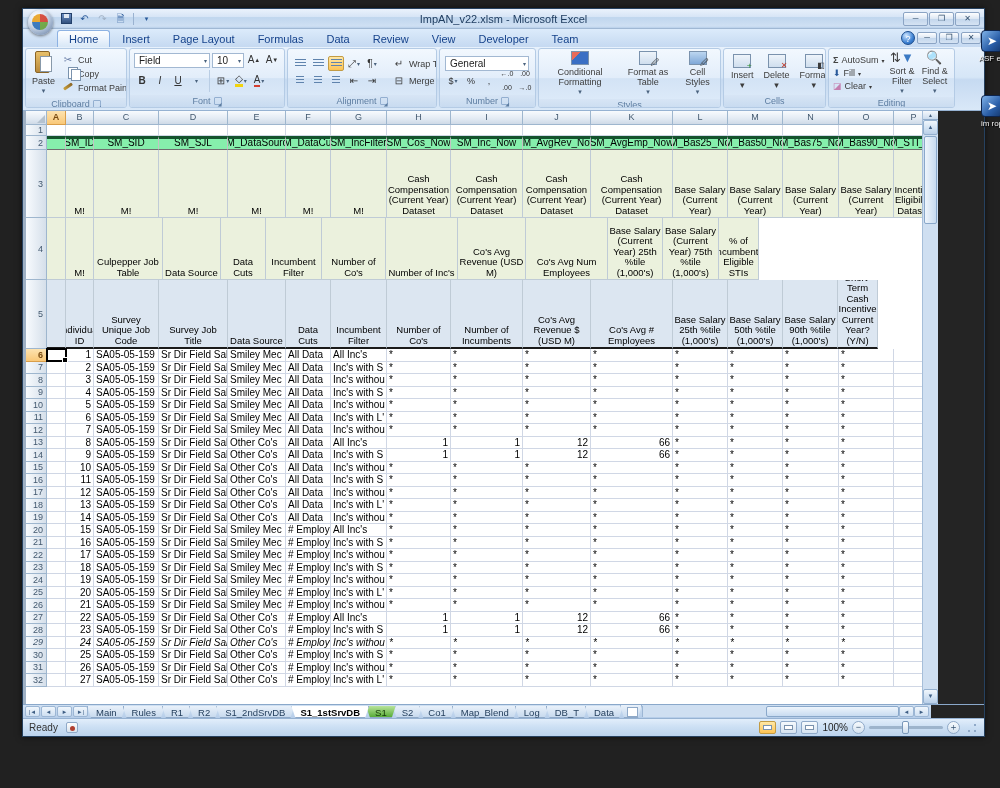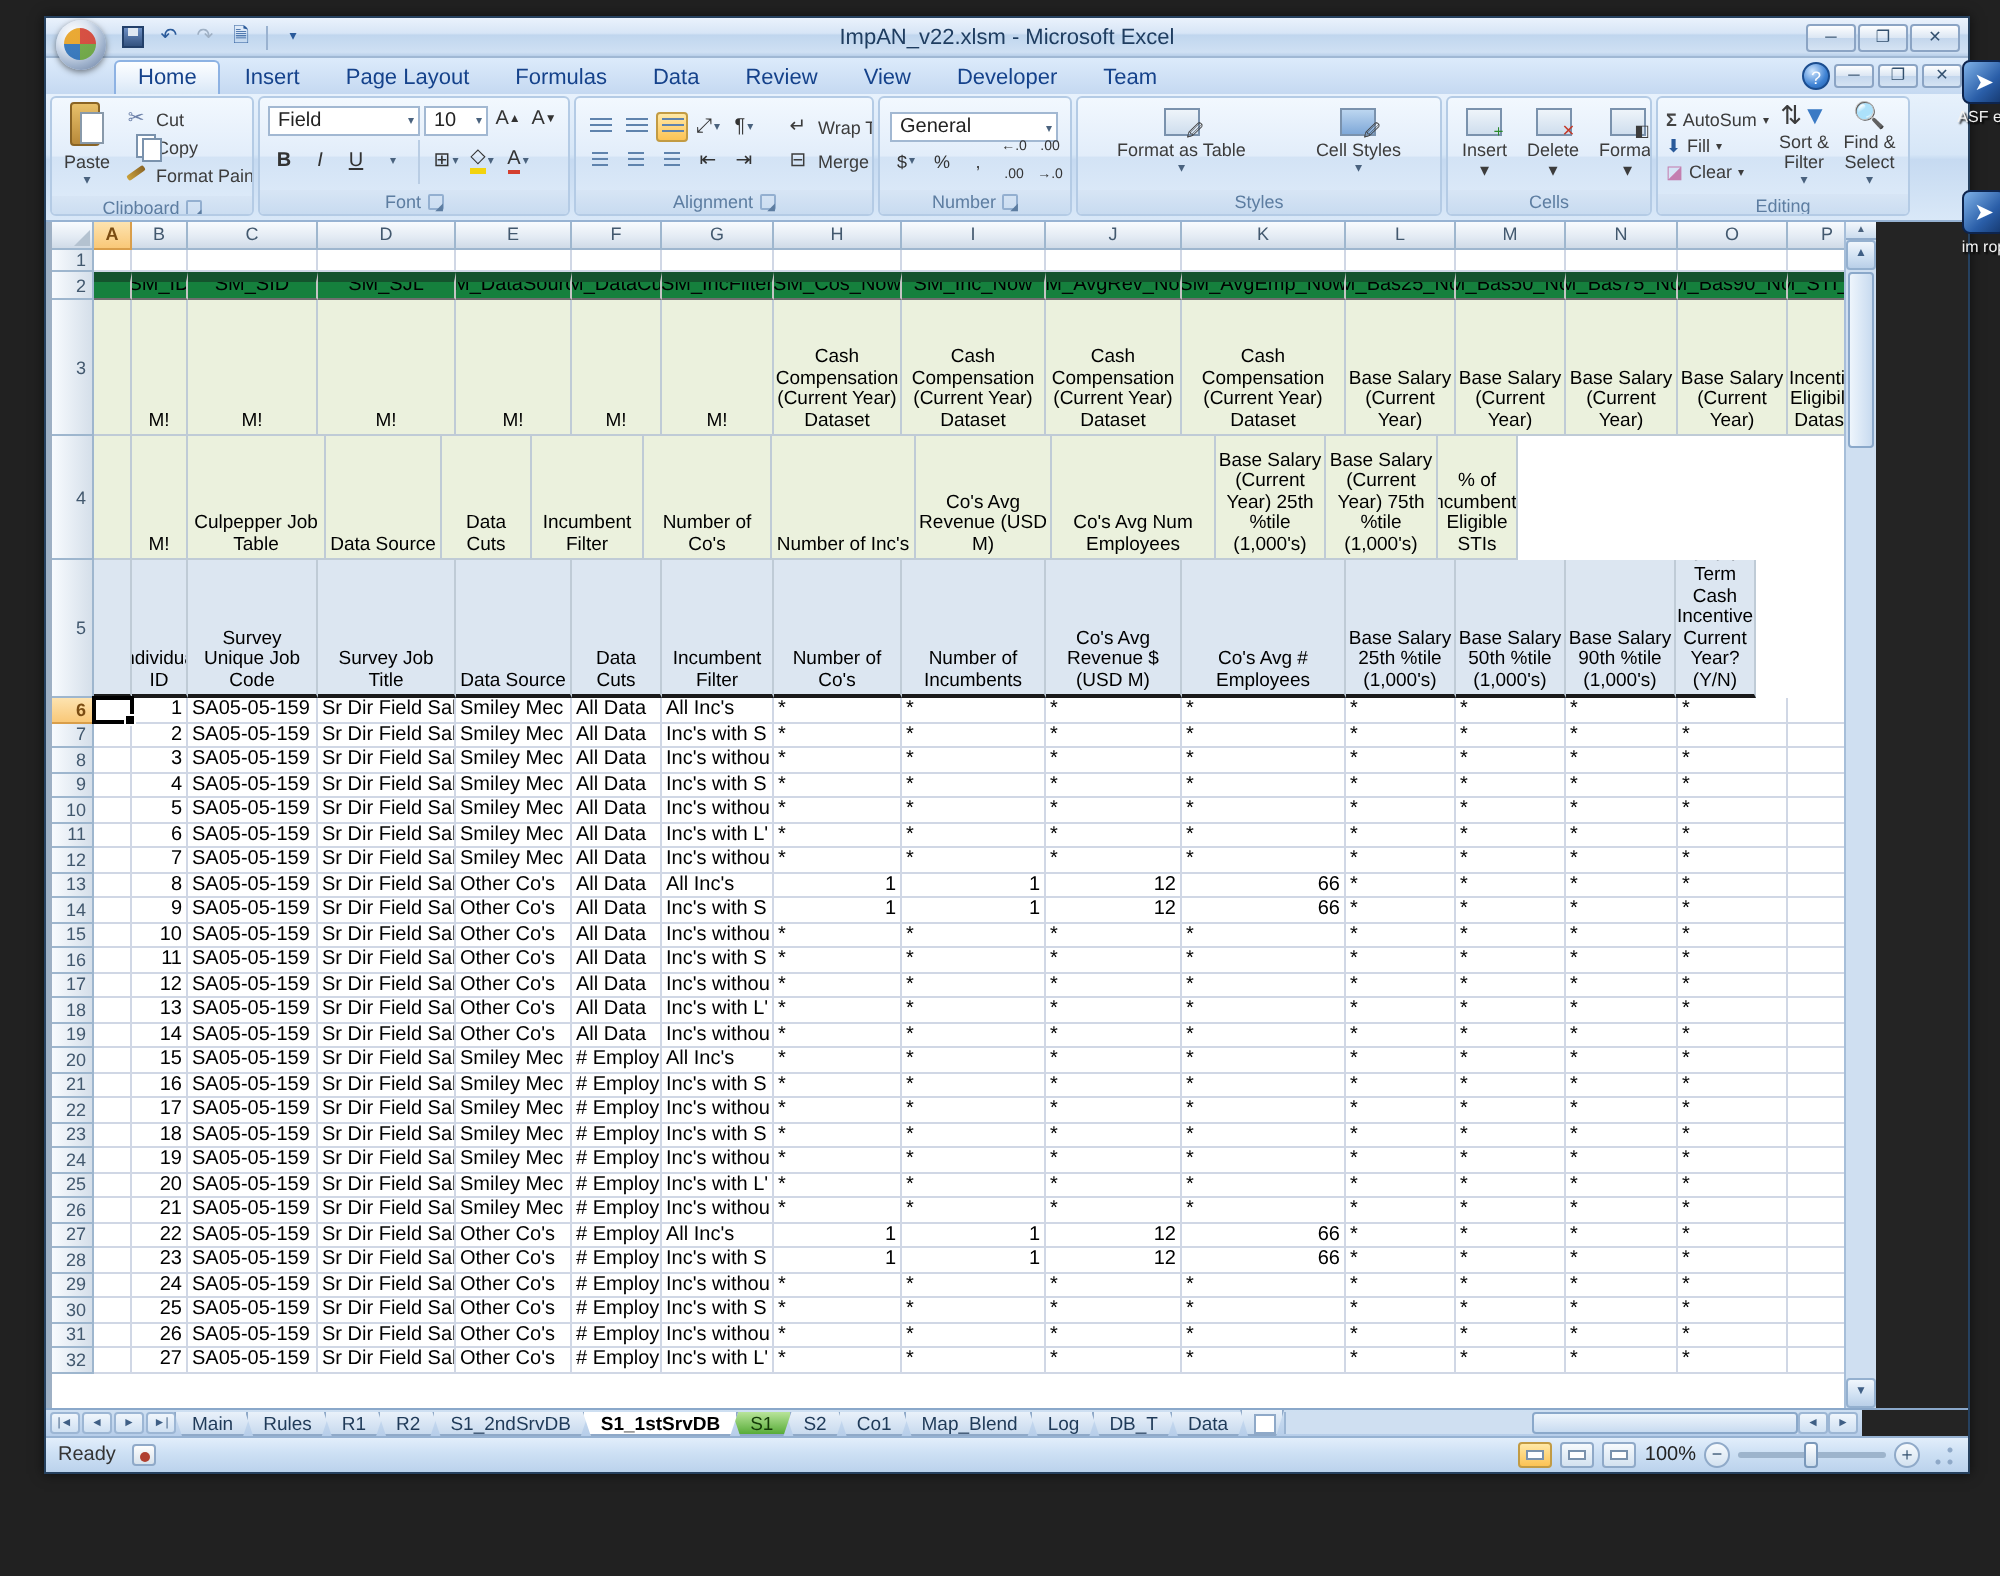--- a/index.html
+++ b/index.html
@@ -112,21 +112,21 @@
   .xr { display:flex; }
   .xc { flex:none; overflow:hidden; font-size:10px; border-right:1px solid #d0d7e5; border-bottom:1px solid #d0d7e5; padding:0 2px; }
   .rh, .ch, .hcorner { background:linear-gradient(#f8fbfe,#e2eaf3 60%,#cfdae7); border-right:1px solid #9eb6ce; border-bottom:1px solid #9eb6ce;
     color:#42586e; font-size:9px; text-align:center; padding:0 1px; }
   .rh { width:21px; display:flex; align-items:center; justify-content:flex-end; padding-right:3px; background:linear-gradient(90deg,#f8fbfe,#d5dfea); }
   .ch { line-height:13px; }
   .rh.sel, .ch.sel { background:linear-gradient(#fde3b0,#f9c878); border-color:#d99e4a; color:#7a4c12; font-weight:bold; }
   .hcorner { width:21px; position:relative; }
   .hcorner::after { content:""; position:absolute; right:1px; bottom:1px; border-style:solid; border-width:0 0 8px 8px; border-color:transparent transparent #b4c2d0 transparent; }
   .hc { display:flex; align-items:flex-end; justify-content:center; text-align:center; font-size:9.5px; line-height:10.5px; padding:1px 1px; color:#000; }
-  .hc.gray { background:#15803d; font-size:10px; border-right:1px solid #c4c4c4; border-top:5px solid #14532d; border-bottom:1px solid #6f6f6f; }
+  .hc.gray { background:#86efac; font-size:10px; border-right:1px solid #c4c4c4; border-top:3px solid #14532d; border-bottom:1px solid #6f6f6f; }
   .hc.green { background:#ebf1dd; border-right:1px solid #bfcbd6; border-bottom:1px solid #bfcbd6; }
   .hc.blue { background:#dce6f1; border-right:1px solid #bfcbd6; border-bottom:2px solid #1a1a1a; }
   .dc { line-height:12px; white-space:nowrap; color:#000; }
   .dc.num { text-align:right; }
   .dc.star { text-align:left; }
   .selbox { position:absolute; left:20px; top:237px; width:21px; height:14px; border:2px solid #000; background:transparent; }
   .selbox::after { content:""; position:absolute; right:-3px; bottom:-3px; width:4px; height:4px; background:#000; border:1px solid #fff; }
 
   
   .vscroll { width:16px; flex:none; display:flex; flex-direction:column; background:#cfdff1; border-left:1px solid #a6bed9; }
@@ -367,20 +367,25 @@
         </div>
         <div class="rgrp-label">
             <span>Number</span>
             <span class="dlg"></span>
           </div>
       </div>
 
       <div class="rgrp" style="width:183px;">
         <div class="rgrp-body" style="justify-content:space-around;">
           <div class="bigbtn">
+            <div class="minigrid" style="background:linear-gradient(135deg,#e86a5a 30%,#3a6fc4 30%);"></div>
+            <span>Conditional Formatting</span>
+              <span class="car">▾</span>
+          </div>
+          <div class="bigbtn">
             <div class="minigrid">
                 <span class="mk">🖉</span>
               </div>
             <span>Format as Table</span>
               <span class="car">▾</span>
           </div>
           <div class="bigbtn">
             <div class="minigrid" style="background:linear-gradient(#bcd6f0,#7fa8d8);">
                 <span class="mk">🖉</span>
               </div>
@@ -1154,21 +1159,21 @@
             <div class="xc dc num" style="width:64px;">1</div>
             <div class="xc dc num" style="width:72px;">1</div>
             <div class="xc dc num" style="width:68px;">12</div>
             <div class="xc dc num" style="width:82px;">66</div>
             <div class="xc dc star" style="width:55px;">*</div>
             <div class="xc dc star" style="width:55px;">*</div>
             <div class="xc dc star" style="width:56px;">*</div>
             <div class="xc dc star" style="width:55px;">*</div>
             <div class="xc dc" style="width:40px;"></div>
           </div>
-          <div class="xr" style="height:12.5px;">
+          <div class="xr" style="height:12.5px;font-style:italic;">
             <div class="xc rh">29</div>
             <div class="xc dc" style="width:19px;"></div>
             <div class="xc dc num" style="width:28px;">24</div>
             <div class="xc dc" style="width:65px;">SA05-05-159</div>
             <div class="xc dc" style="width:69px;">Sr Dir Field Sal</div>
             <div class="xc dc" style="width:58px;">Other Co's</div>
             <div class="xc dc" style="width:45px;"># Employe</div>
             <div class="xc dc" style="width:56px;">Inc's withou</div>
             <div class="xc dc star" style="width:64px;">*</div>
             <div class="xc dc star" style="width:72px;">*</div>

